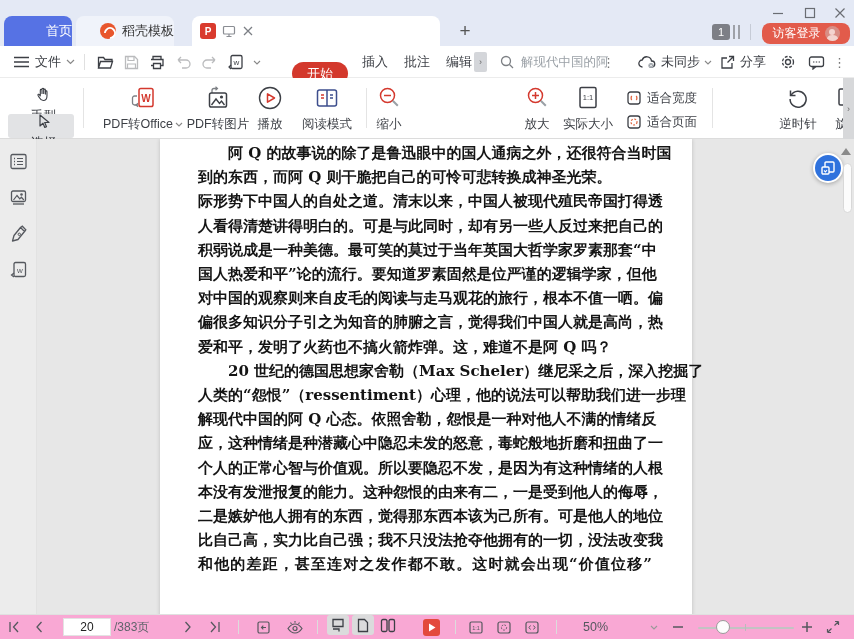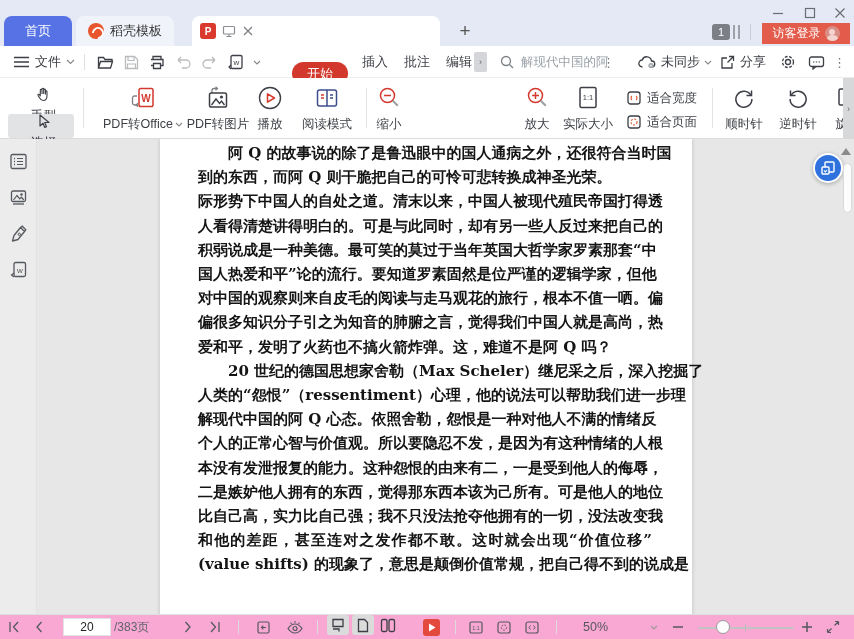--- a/index.html
+++ b/index.html
@@ -2,33 +2,33 @@
 <html><head>
 <meta charset="utf-8">
 <style>
   * { margin:0; padding:0; box-sizing:border-box; }
   html,body { width:854px; height:639px; overflow:hidden; }
   body { font-family:"Liberation Sans","DejaVu Sans",sans-serif; font-size:13px; color:#3c3f45; }
   #app { position:relative; width:854px; height:639px; background:#e7e7e7; overflow:hidden; }
 
   
   .tabbar { position:absolute; left:0; top:0; width:854px; height:46px; background:#e4e9f5; }
-  .tab { position:absolute; top:16px; height:30px; border-radius:8px 8px 0 0; display:flex; align-items:center; justify-content:center; gap:6px; font-size:13px; cursor:default; }
+  .tab { position:absolute; top:16px; height:30px; border-radius:8px 8px 0 0; display:flex; align-items:center; justify-content:flex-end; gap:6px; font-size:13px; cursor:default; }
   .tab-home { left:4px; width:68px; background:#5672e4; color:#fff; }
   .tab-docer { left:76px; width:98px; background:#f0f3fa; color:#333; }
   .tab-pdf { left:192px; width:248px; background:#ffffff; color:#d23a2e; padding:0 8px; justify-content:flex-start; }
   .tab-pdf .lbl { flex:1; white-space:nowrap; overflow:hidden; font-size:12.5px; }
   .docer-ic { width:16px; height:16px; border-radius:50%; background:#e8562d; position:relative; flex:none; }
   .docer-ic::after { content:""; position:absolute; left:4px; top:4px; width:8px; height:8px; border-radius:50%; border:2px solid #fff; border-left-color:transparent; transform:rotate(-45deg); }
   .pdf-ic { width:16px; height:16px; border-radius:3px; background:#d93a2d; color:#fff; font-size:10px; font-weight:bold; display:flex; align-items:center; justify-content:center; flex:none; }
   .tab-newbtn { position:absolute; left:452px; top:18px; width:26px; height:26px; font-size:19px; color:#555; display:flex; align-items:center; justify-content:center; }
   .win-badge { position:absolute; left:712px; top:24px; width:18px; height:16px; background:#7d7f86; color:#fff; font-size:11px; border-radius:3px; display:flex; align-items:center; justify-content:center; }
   .win-stack { position:absolute; left:733px; top:25px; width:7px; height:14px; border-left:2px solid #9ea1a8; border-right:2px solid #9ea1a8; }
   .tab-sep { position:absolute; left:750px; top:24px; width:1px; height:16px; background:#c6cbd6; }
-  .login-pill { position:absolute; left:762px; top:23px; width:88px; height:21px; background:#e25b4b; border-radius:0; color:#fff; font-size:12px; display:flex; align-items:center; justify-content:center; gap:4px; }
+  .login-pill { position:absolute; left:762px; top:23px; width:88px; height:21px; background:#e25b4b; border-radius:8px; color:#fff; font-size:12px; display:flex; align-items:center; justify-content:center; gap:4px; }
   .login-avatar { width:15px; height:15px; border-radius:50%; background:#d98d84; position:relative; overflow:hidden; flex:none; }
   .login-avatar::before { content:""; position:absolute; left:4.5px; top:2.5px; width:6px; height:6px; border-radius:50%; background:#f3d4cf; }
   .login-avatar::after { content:""; position:absolute; left:2px; top:9px; width:11px; height:7px; border-radius:50% 50% 0 0; background:#f3d4cf; }
   .winctl { position:absolute; top:4px; width:28px; height:18px; display:flex; align-items:center; justify-content:center; }
   .winctl svg { display:block; }
 
   
   .menubar { position:absolute; left:0; top:46px; width:854px; height:32px; background:#fff; border-bottom:1px solid #ececec; }
   .mitem { position:absolute; top:0; height:32px; display:flex; align-items:center; color:#3c3f45; }
   .msep { position:absolute; top:8px; width:1px; height:16px; background:#e0e0e0; }
@@ -369,29 +369,20 @@
       <span>
         <svg width="16" height="16" viewBox="0 0 16 16">
             <rect x="2" y="2" width="12" height="12" rx="2.5" fill="none" stroke="#3c3f45" stroke-width="1.3"></rect>
             <circle cx="8" cy="8" r="3" fill="none" stroke="#e0643f" stroke-width="1.2" stroke-dasharray="2 1.5"></circle>
           </svg>
       </span>
       <span>适合页面</span>
     </div>
     <div class="tsep" style="left:712px"></div>
 
-    <div class="tool-big" style="left:718px; width:52px">
-      <span>
-        <svg width="26" height="26" viewBox="0 0 26 26">
-            <path d="M19.8 10.2A8 8 0 1 0 20.9 14" fill="none" stroke="#3c3f45" stroke-width="1.5"></path>
-            <path d="M20.5 5.5v5h-5" fill="none" stroke="#3c3f45" stroke-width="1.5"></path>
-          </svg>
-      </span>
-      <span class="cap">顺时针</span>
-    </div>
     <div class="tool-big" style="left:772px; width:52px">
       <span>
         <svg width="26" height="26" viewBox="0 0 26 26">
             <path d="M6.2 10.2A8 8 0 1 1 5.1 14" fill="none" stroke="#3c3f45" stroke-width="1.5"></path>
             <path d="M5.5 5.5v5h5" fill="none" stroke="#3c3f45" stroke-width="1.5"></path>
           </svg>
       </span>
       <span class="cap">逆时针</span>
     </div>
     <div class="tool-big" style="left:828px; width:40px">
@@ -446,26 +437,26 @@
           <div class="doc-line">际形势下中国人的自处之道。清末以来，中国人被现代殖民帝国打得透</div>
           <div class="doc-line">人看得清楚讲得明白的。可是与此同时，却有另一些人反过来把自己的</div>
           <div class="doc-line">积弱说成是一种美德。最可笑的莫过于当年英国大哲学家罗素那套“中</div>
           <div class="doc-line">国人热爱和平”论的流行。要知道罗素固然是位严谨的逻辑学家，但他</div>
           <div class="doc-line">对中国的观察则来自皮毛的阅读与走马观花的旅行，根本不值一哂。偏</div>
           <div class="doc-line">偏很多知识分子引之为知音的肺腑之言，觉得我们中国人就是高尚，热</div>
           <div class="doc-line end">爱和平，发明了火药也不搞火箭炸弹。这，难道不是阿 Q 吗？</div>
           <div class="doc-line indent">20 世纪的德国思想家舍勒（Max Scheler）继尼采之后，深入挖掘了</div>
           <div class="doc-line">人类的“怨恨”（ressentiment）心理，他的说法可以帮助我们进一步理</div>
           <div class="doc-line">解现代中国的阿 Q 心态。依照舍勒，怨恨是一种对他人不满的情绪反</div>
+          <div class="doc-line">应，这种情绪是种潜藏心中隐忍未发的怒意，毒蛇般地折磨和扭曲了一</div>
           <div class="doc-line">个人的正常心智与价值观。所以要隐忍不发，是因为有这种情绪的人根</div>
           <div class="doc-line">本没有发泄报复的能力。这种怨恨的由来有二，一是受到他人的侮辱，</div>
           <div class="doc-line">二是嫉妒他人拥有的东西，觉得那东西本该为己所有。可是他人的地位</div>
           <div class="doc-line">比自己高，实力比自己强；我不只没法抢夺他拥有的一切，没法改变我</div>
           <div class="doc-line">和他的差距，甚至连对之发作都不敢。这时就会出现“价值位移”</div>
-          <div class="doc-line">(value shifts) 的现象了，意思是颠倒价值常规，把自己得不到的说成是</div>
         </div>
     </div>
     <div class="float-btn">
       <svg width="16" height="16" viewBox="0 0 16 16">
           <rect x="5" y="2" width="9" height="10" rx="1" fill="none" stroke="#fff" stroke-width="1.4"></rect>
           <rect x="2" y="7" width="7" height="7" rx="1" fill="#2f72dd" stroke="#fff" stroke-width="1.4"></rect>
           <path d="M4 10.5l1.5 1.5 1.5-2" fill="none" stroke="#fff" stroke-width="1.1"></path>
         </svg>
     </div>
     <div class="scroll-up"></div>

